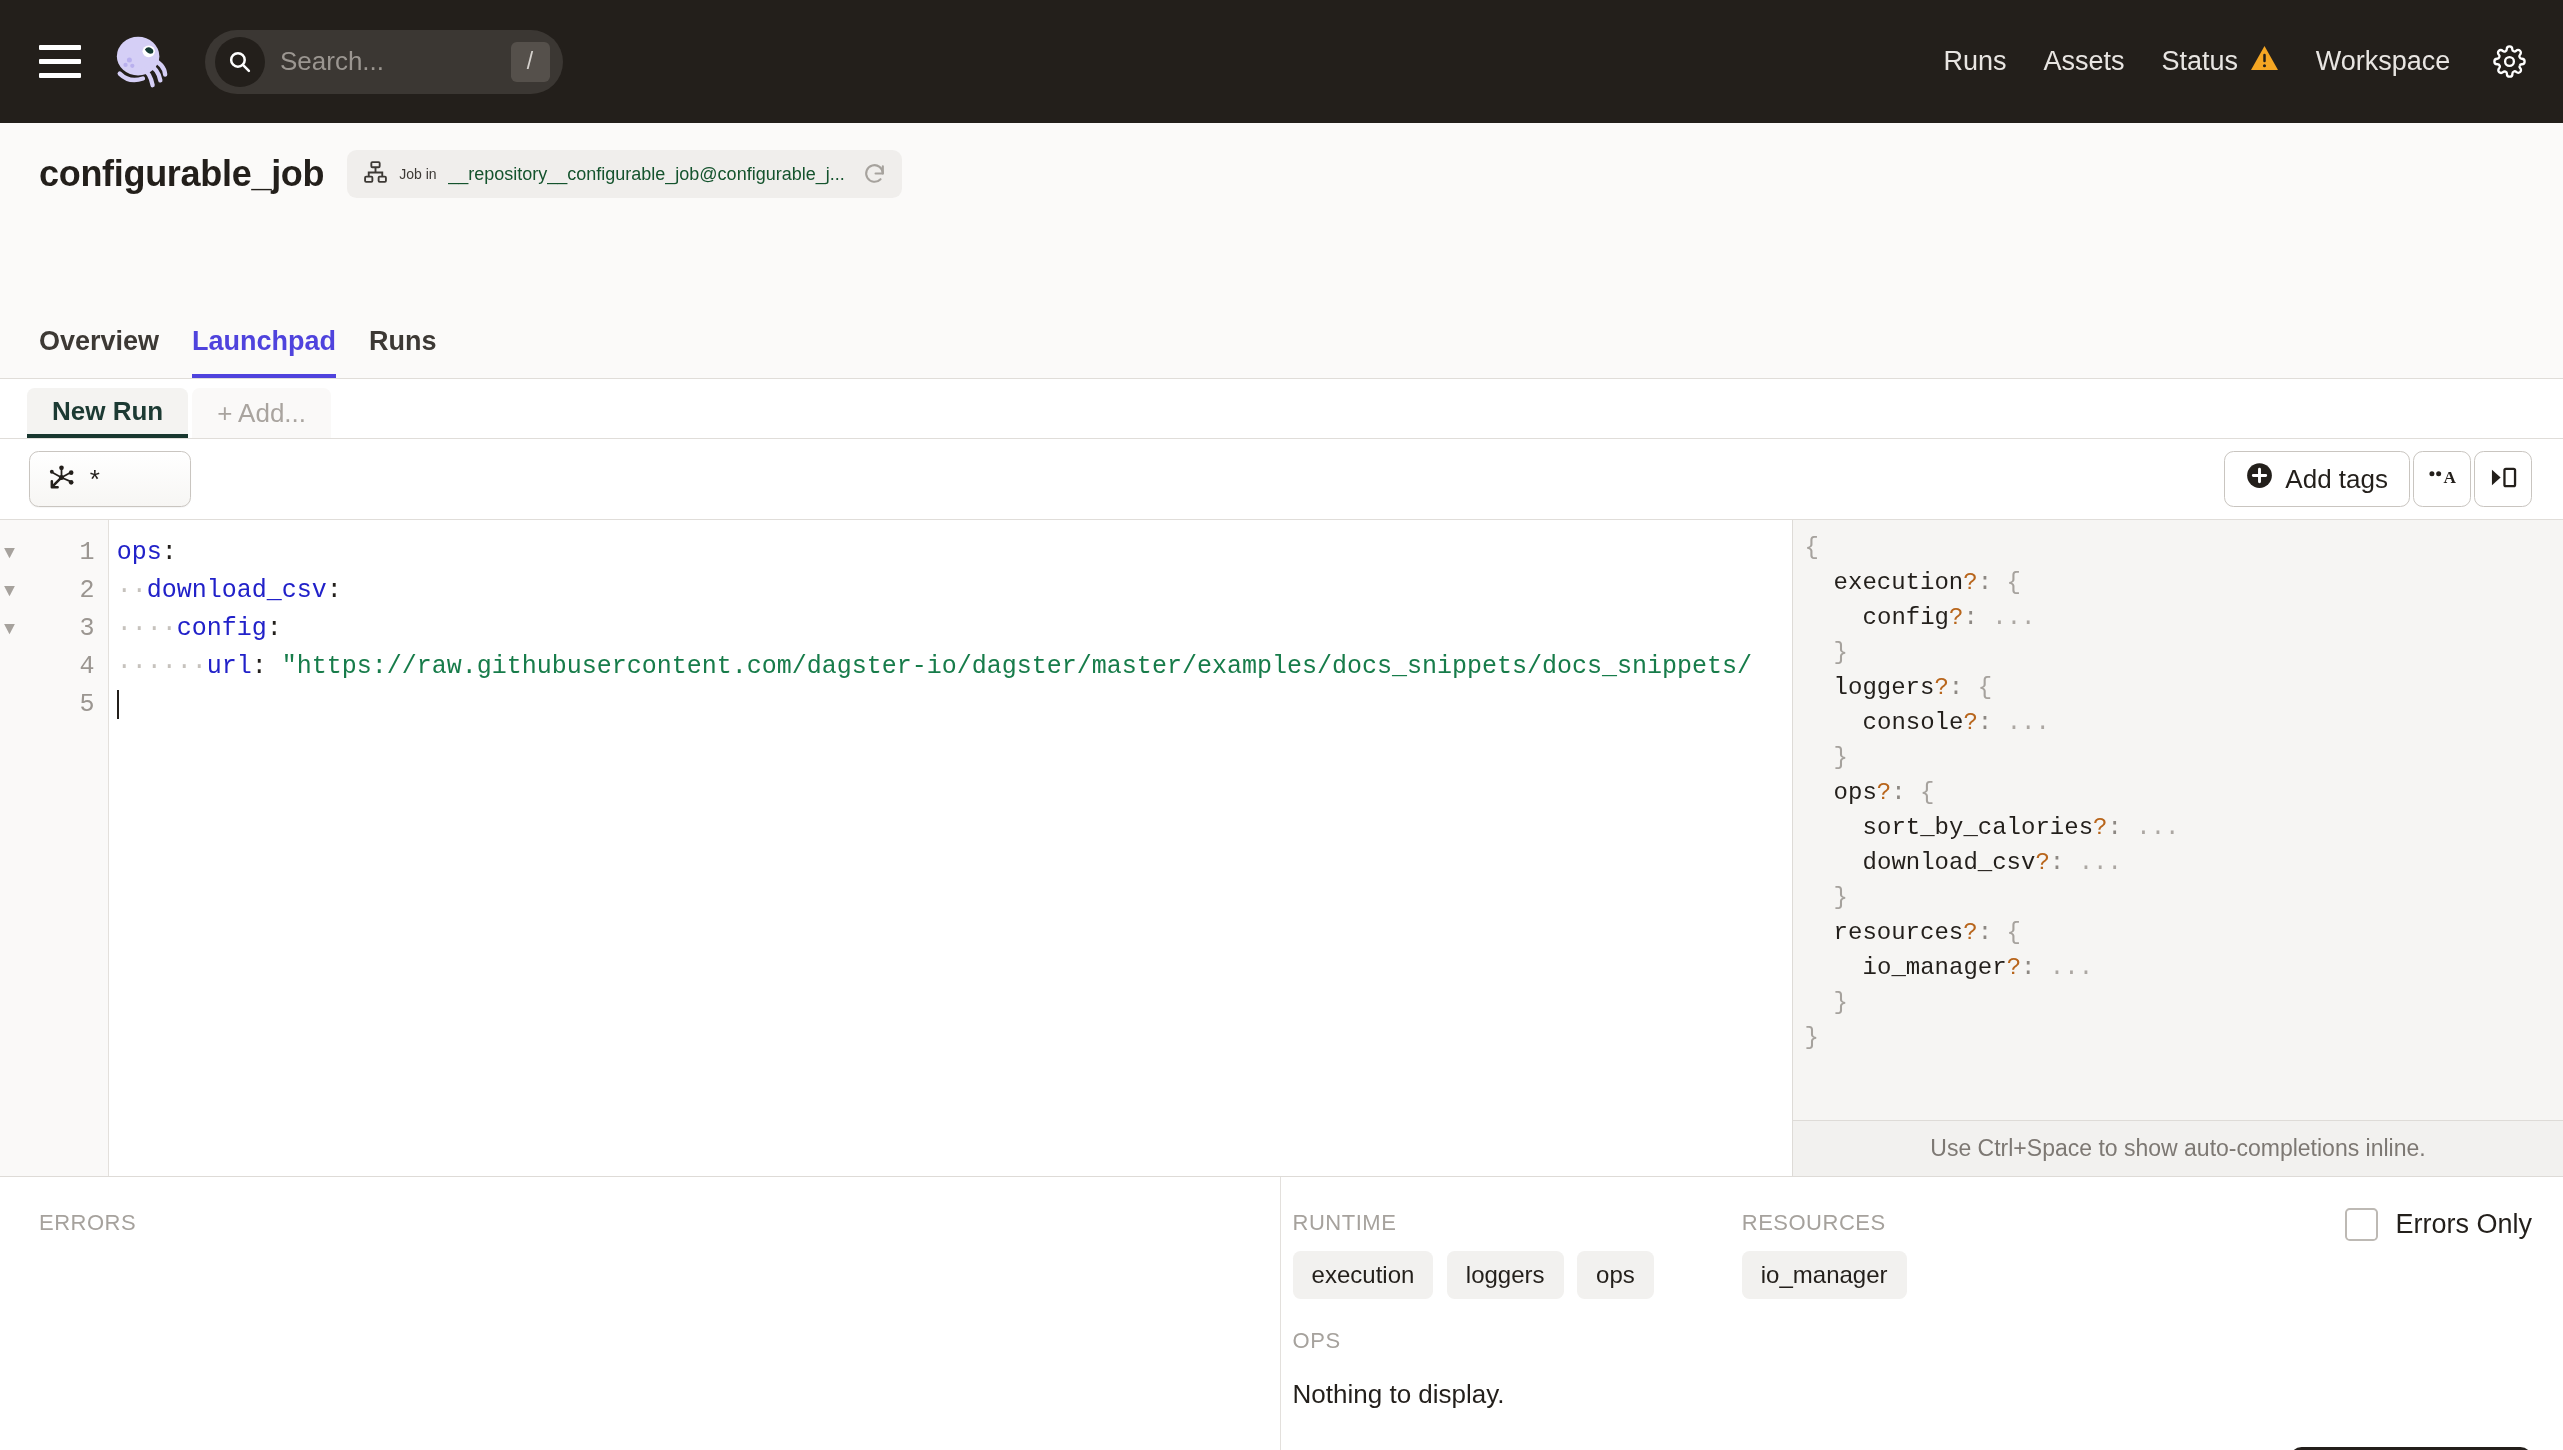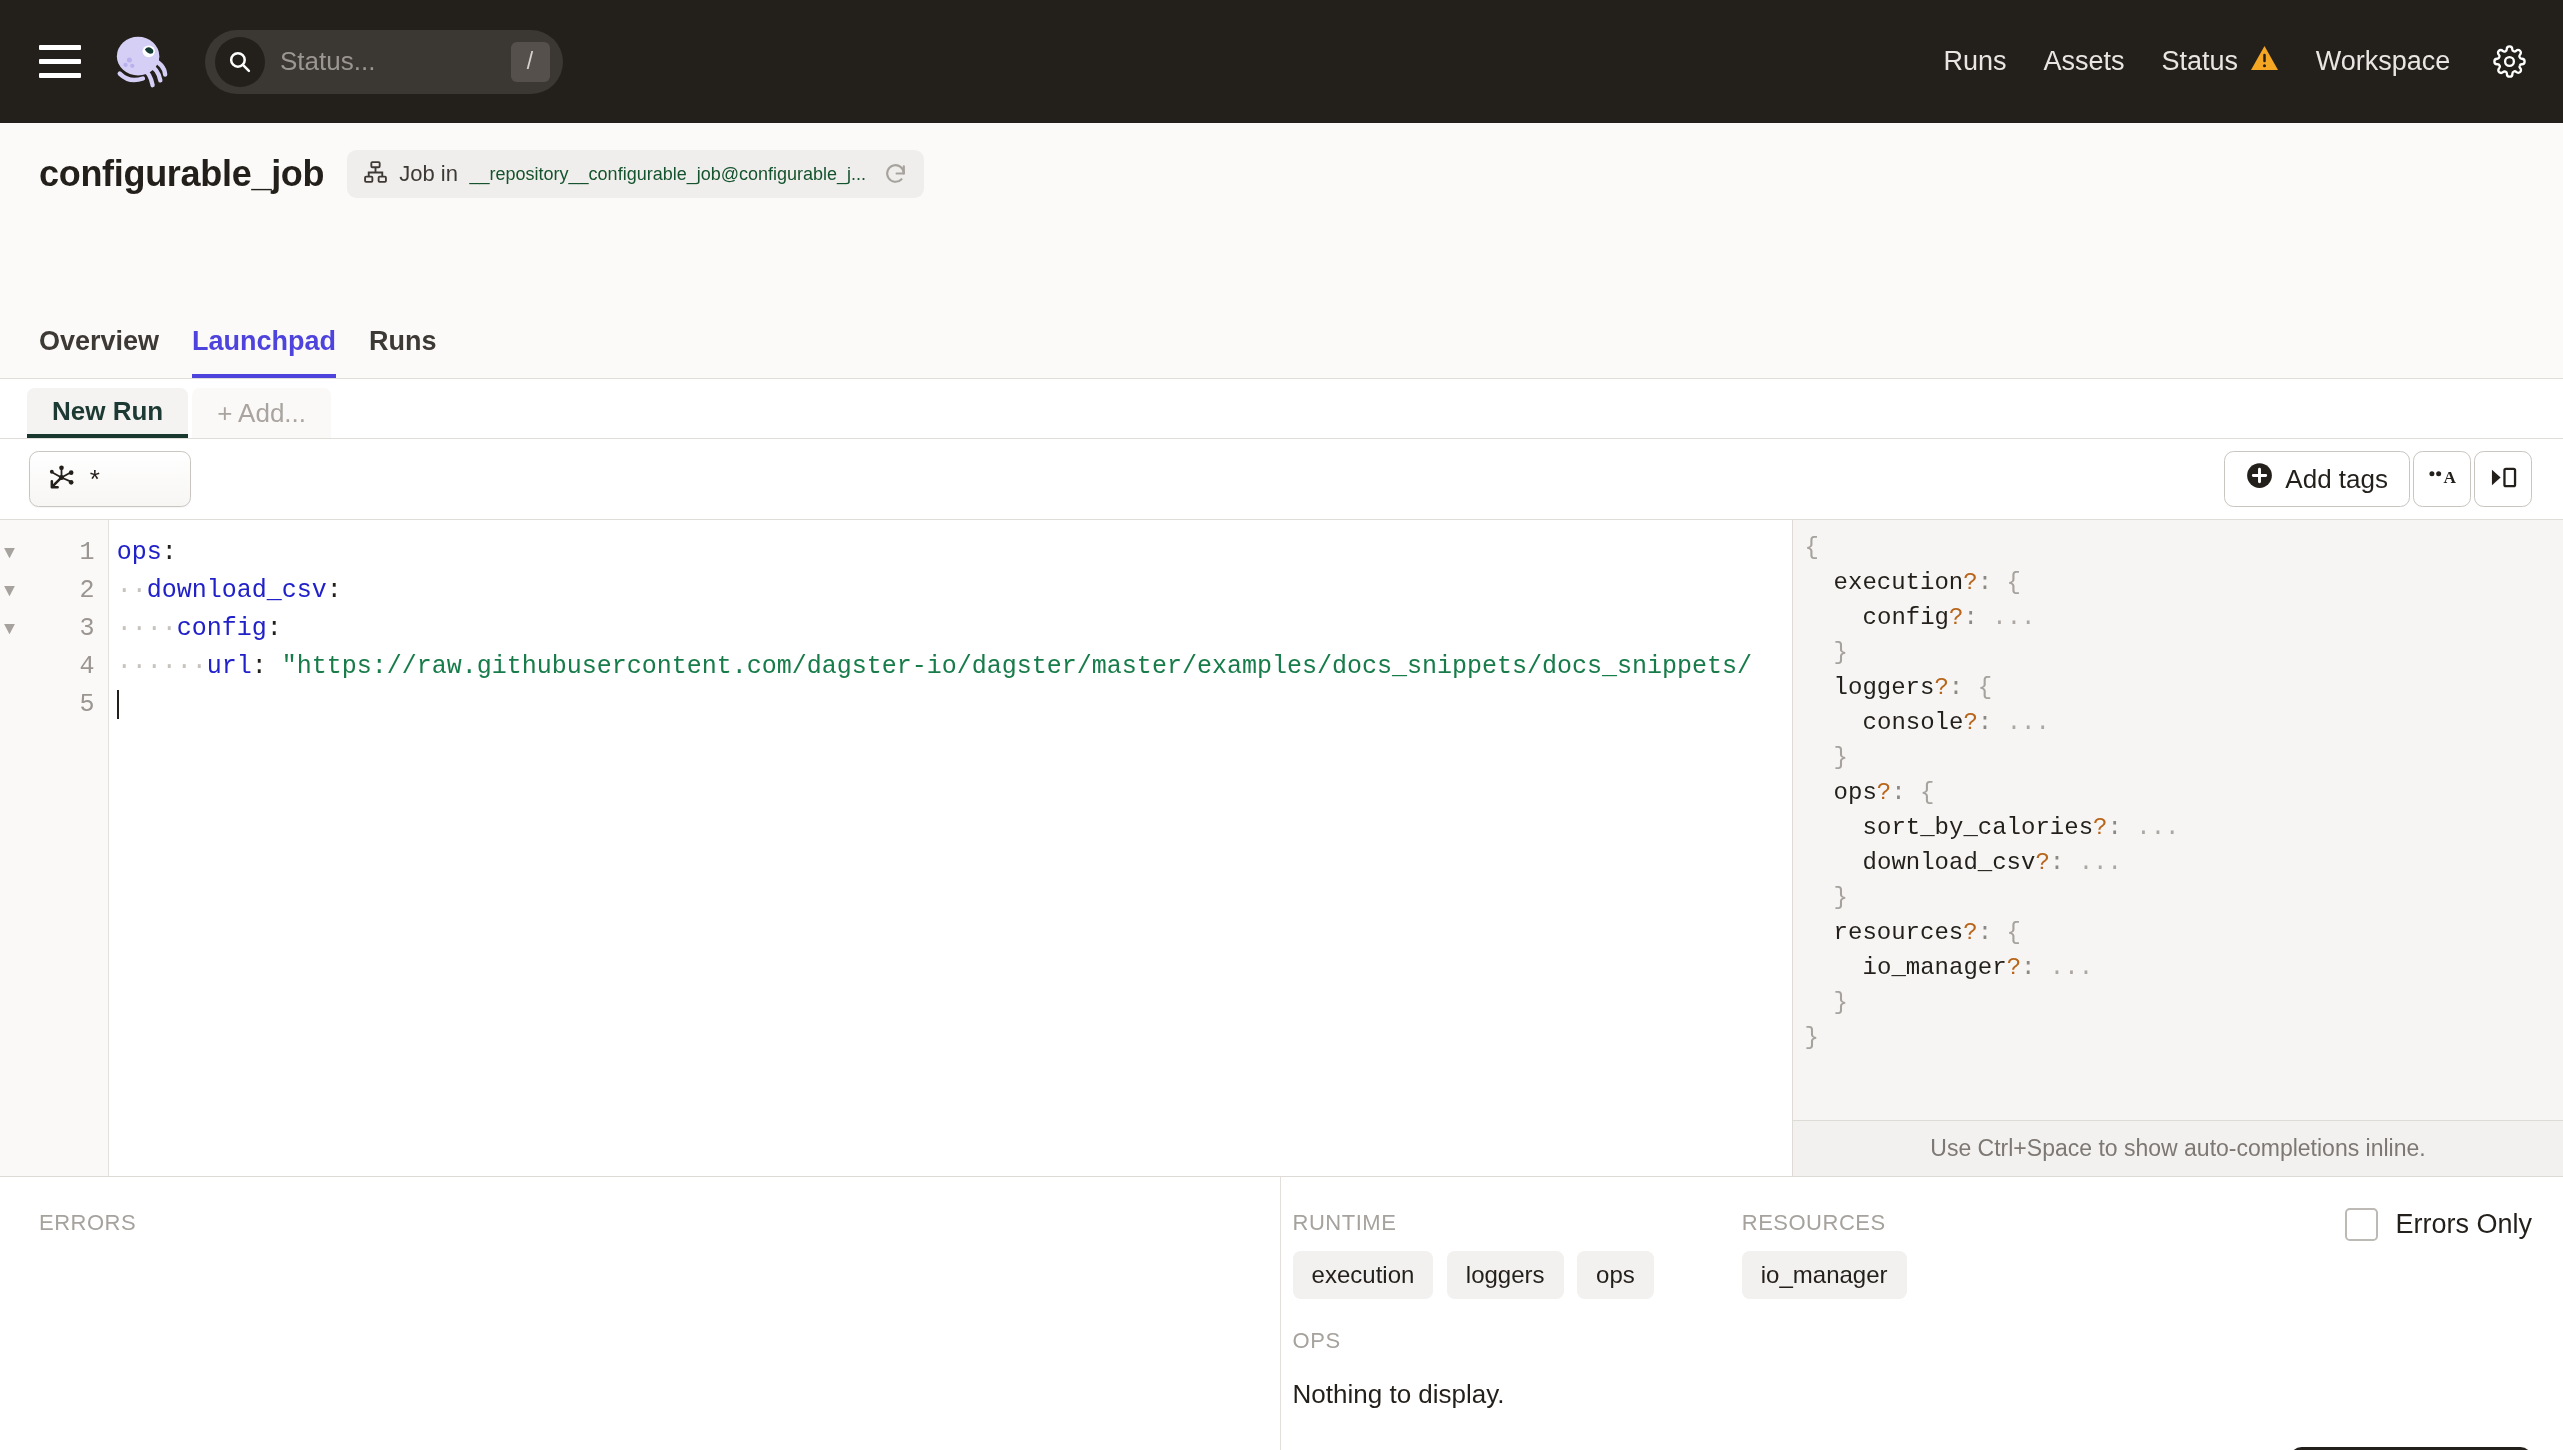--- a/index.html
+++ b/index.html
@@ -115,21 +115,21 @@
   .job-chip {
     display: flex;
     align-items: center;
     gap: 11.6px;
     background: #f0eeec;
     border-radius: 9.6px;
     padding: 8.7px 15.4px;
     height: 48px;
     cursor: pointer;
   }
-  .job-chip-label { font-size: 22px; color: #3d3935; white-space: nowrap; text-align: right; }
+  .job-chip-label { font-size: 14px; color: #3d3935; white-space: nowrap; text-align: right; }
   .job-chip-link { font-size: 18px; color: #14532d; white-space: nowrap; }
   .refresh-btn { display: flex; align-items: center; cursor: pointer; margin-left: 5.8px; }
 
   .tabs {
     display: flex;
     gap: 33px;
     position: absolute;
     bottom: 0;
     left: 39px;
   }
@@ -402,21 +402,21 @@
     </svg>
   </div>
 
   <div class="searchbar">
     <div class="search-circle">
       <svg width="25" height="25" viewBox="0 0 24 24" fill="none" stroke="#ffffff" stroke-width="2.4">
         <circle cx="10.5" cy="10.5" r="6.5"></circle>
         <line x1="15.5" y1="15.5" x2="21" y2="21" stroke-linecap="round"></line>
       </svg>
     </div>
-    <div class="search-placeholder">Status...</div>
+    <div class="search-placeholder">Search...</div>
     <div class="slash-key">/</div>
   </div>
 
   <div class="nav-right">
     <div class="nav-link">
       <span>Runs</span>
     </div>
     <div class="nav-link">
       <span>Assets</span>
     </div>

